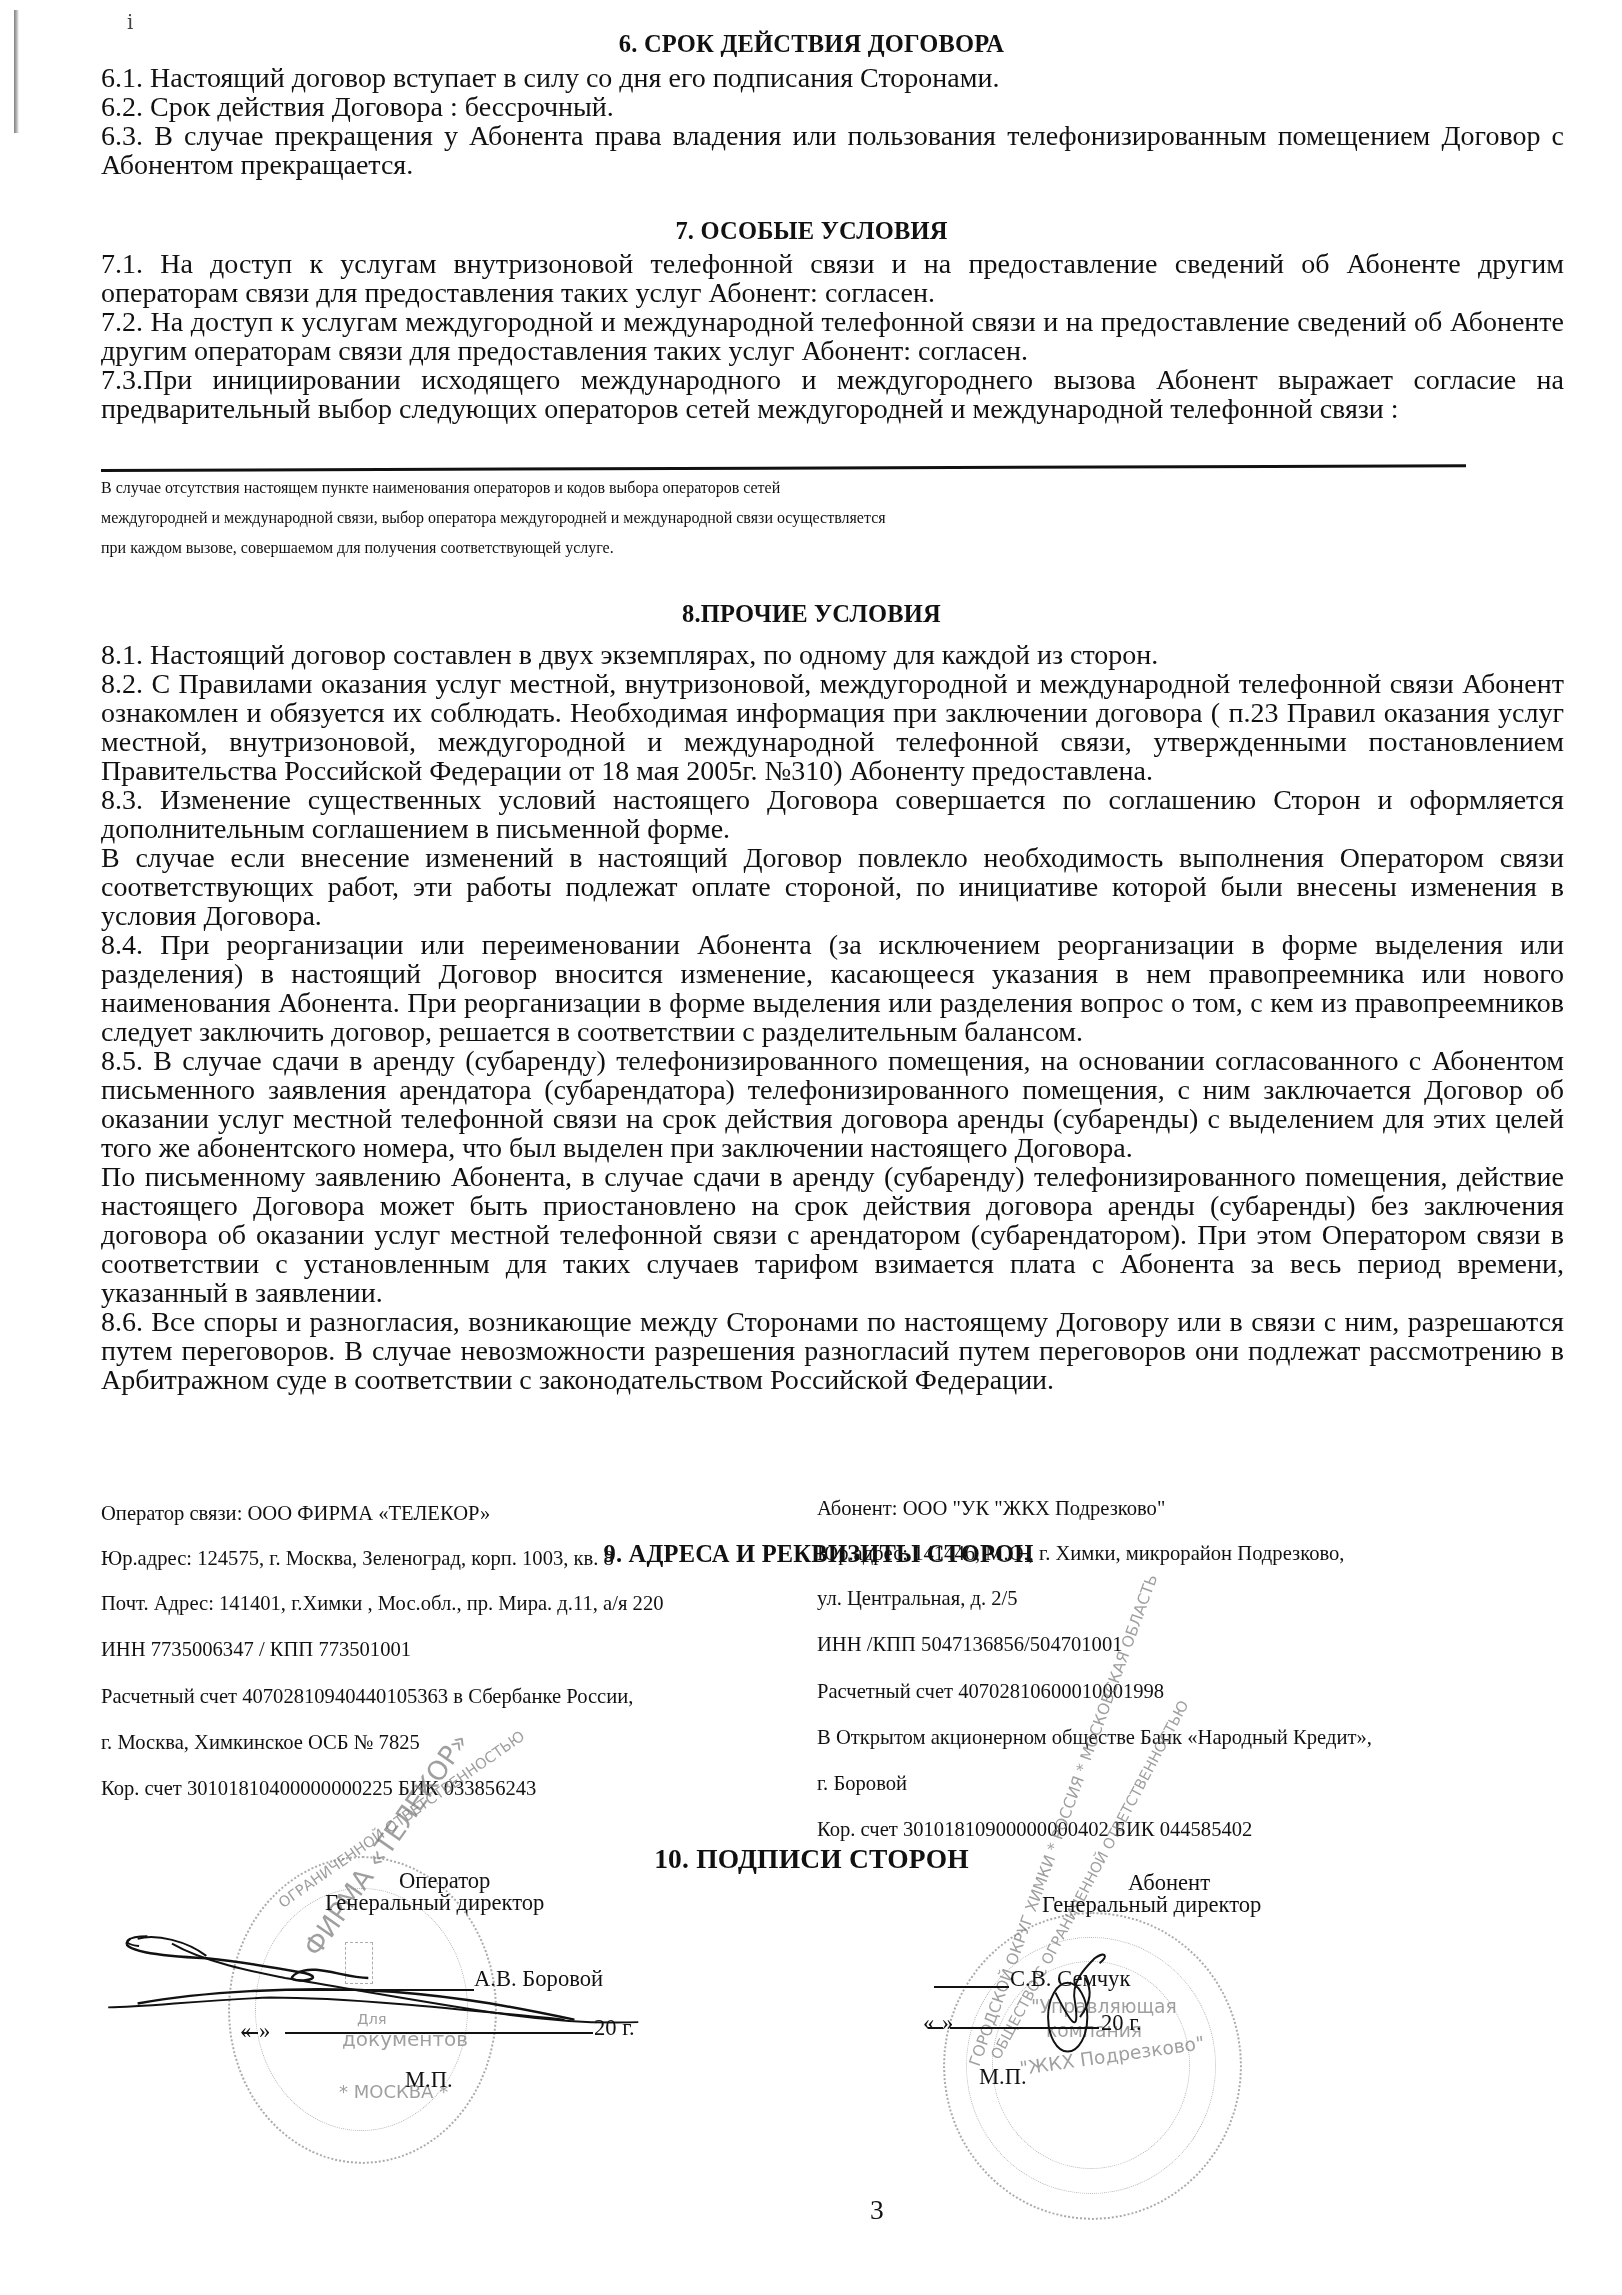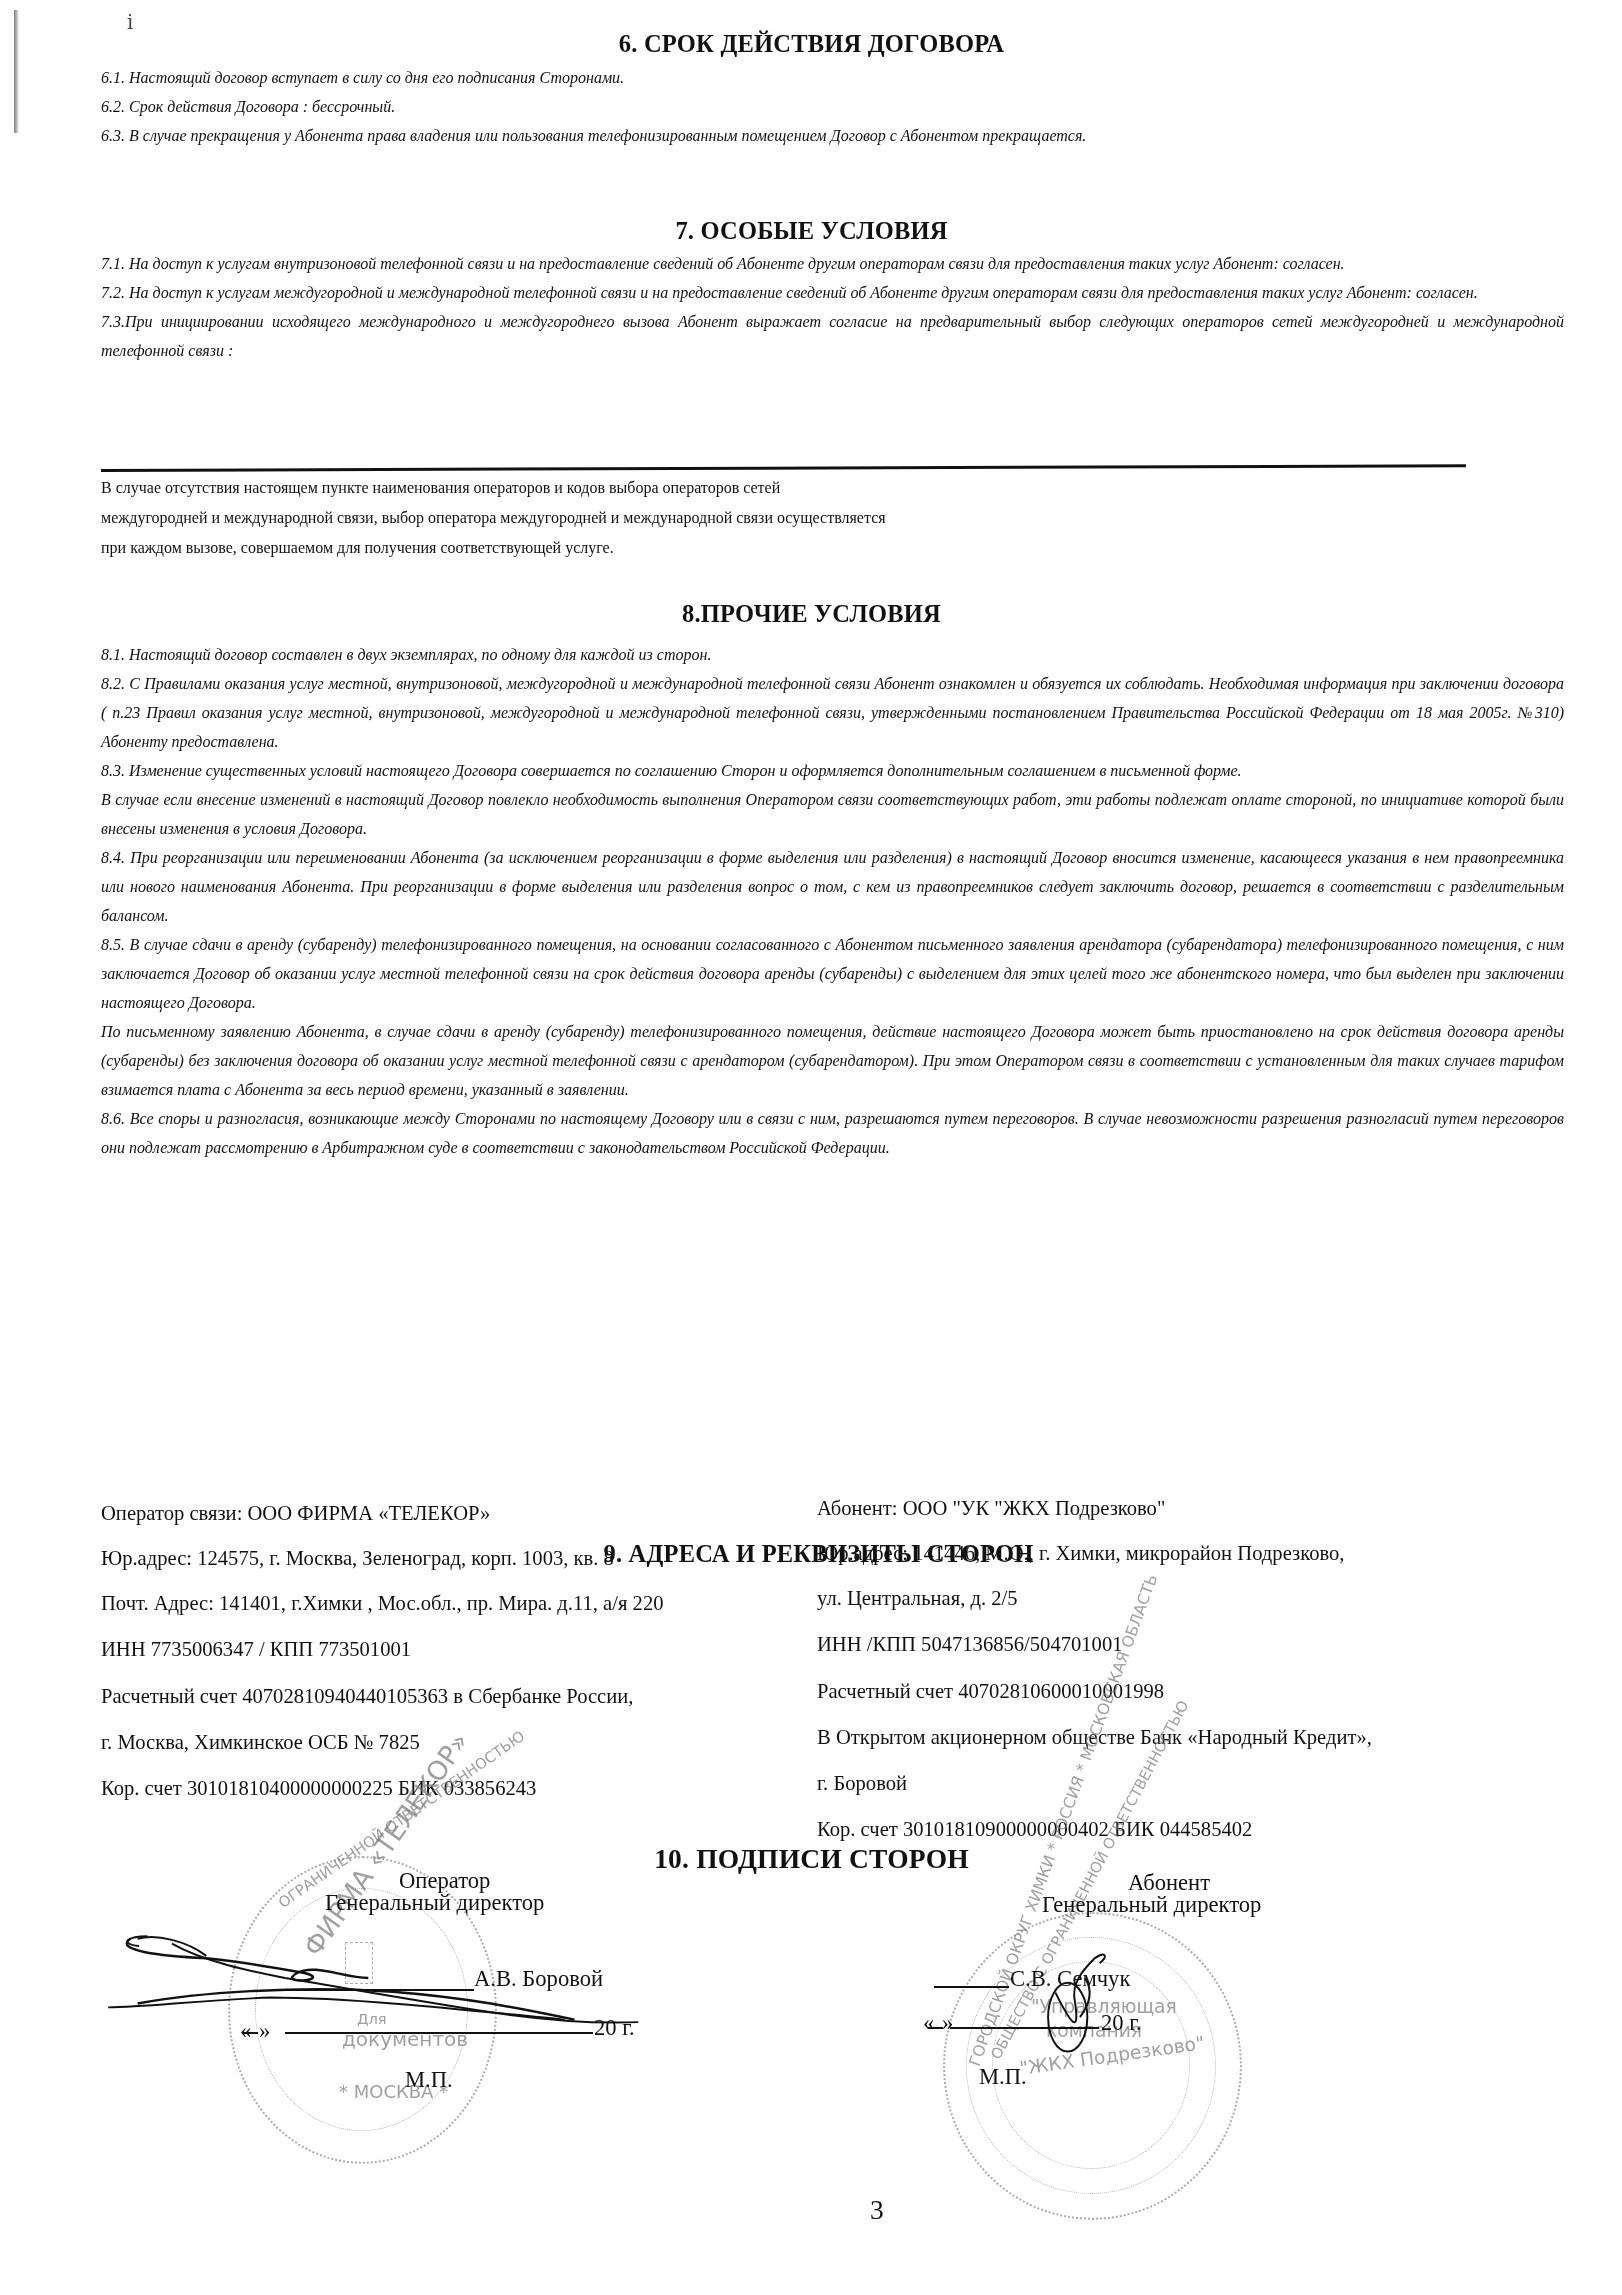--- a/index.html
+++ b/index.html
@@ -14,21 +14,21 @@
     background: linear-gradient(90deg, #555 0%, #aaa 60%, transparent 100%);
     opacity: .75;
   }
   .scan-mark { position: absolute; font-size: 19.6px; color: #444; }
   .heading {
     position: absolute; left: 0; width: 1623px; text-align: center;
     font-weight: bold; font-size: 24.5px; letter-spacing: 0.2px;
   }
   .body-block {
     position: absolute; left: 101px; width: 1463px;
-    font-size: 16px; line-height: 29px; text-align: justify; font-style: italic;
+    font-size: 28px; line-height: 29px; text-align: justify;
   }
   .para { margin: 0; }
   .para.last-left { text-align-last: left; }
   .note-block {
     position: absolute; left: 101px; width: 1365px;
     font-size: 16px; line-height: 30px;
   }
   .rule-line {
     position: absolute; left: 101px; top: 469px; width: 1365px; height: 3.4px;
     background: #111; transform: rotate(-0.2deg); transform-origin: left center;

